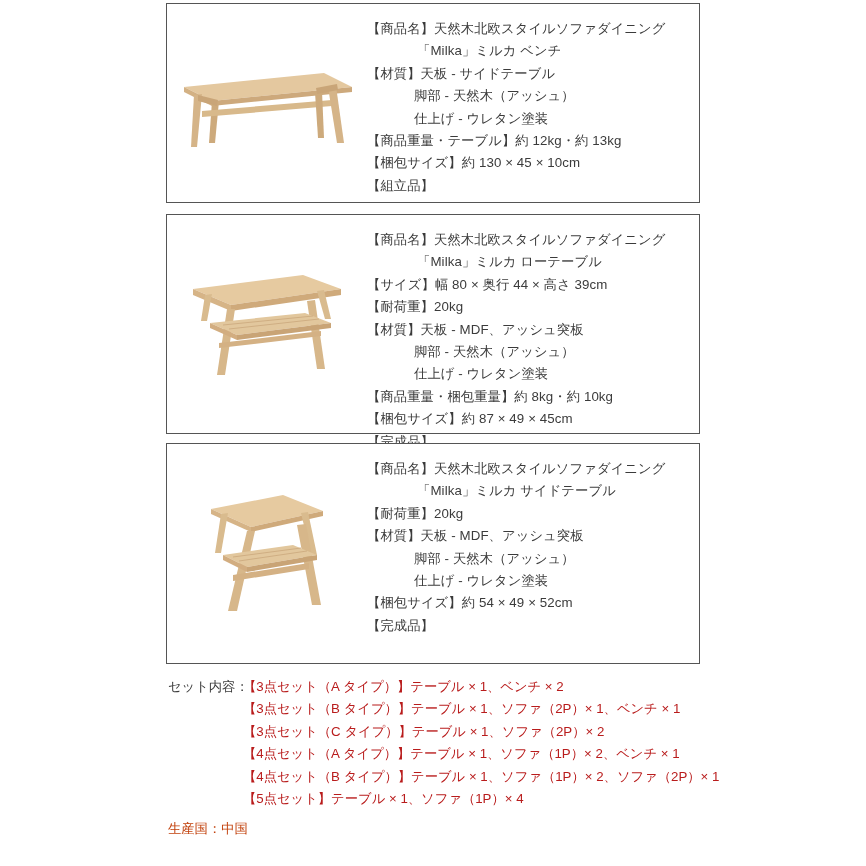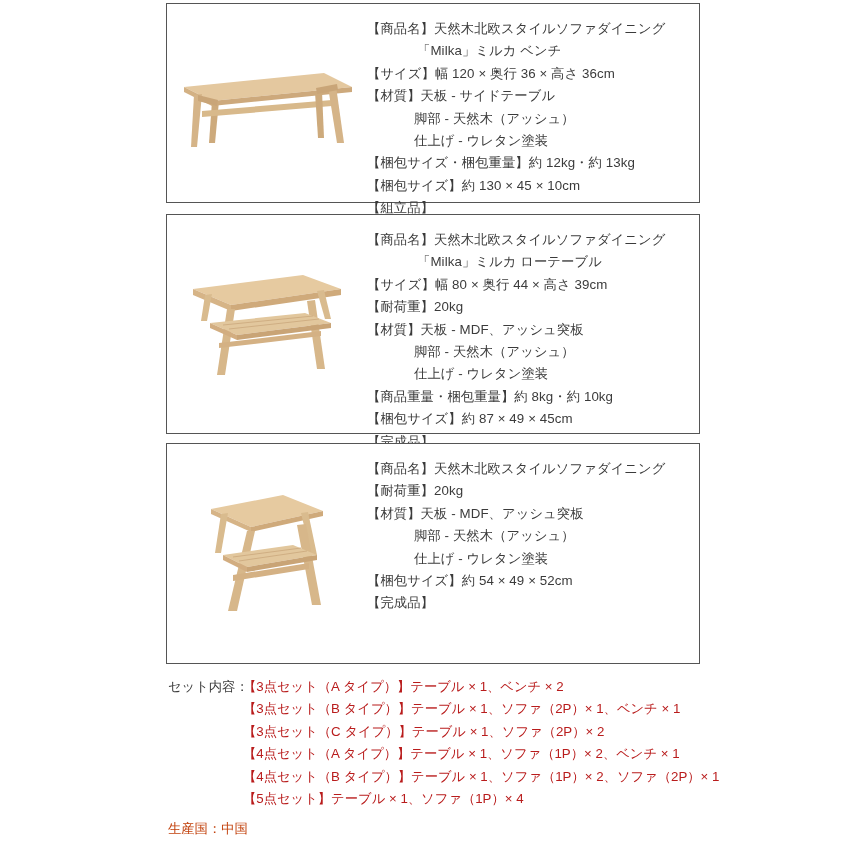--- a/index.html
+++ b/index.html
@@ -130,25 +130,24 @@
           <polygon points="156,44 164,43 172,100 165,100" fill="#d5b488"></polygon>
 
           <polygon points="143,49 150,48 152,95 146,95" fill="#cdaa7c"></polygon>
 
           <polygon points="144,45 165,41 166,47 145,51" fill="#c9a578"></polygon>
         </svg>
       </div>
       <div class="panel-spec" style="top:14px;">
         <div class="spec-line">【商品名】天然木北欧スタイルソファダイニング</div>
         <div class="spec-line indent-1">「Milka」ミルカ ベンチ</div>
-        <div class="spec-line">【サイズ】幅 120 × 奥行 36 × 高さ 36cm</div>
         <div class="spec-line">【材質】天板 - サイドテーブル</div>
         <div class="spec-line indent-2">脚部 - 天然木（アッシュ）</div>
         <div class="spec-line indent-2">仕上げ - ウレタン塗装</div>
-        <div class="spec-line">【梱包サイズ・梱包重量】約 12kg・約 13kg</div>
+        <div class="spec-line">【商品重量・テーブル】約 12kg・約 13kg</div>
         <div class="spec-line">【梱包サイズ】約 130 × 45 × 10cm</div>
         <div class="spec-line">【組立品】</div>
       </div>
     </div>
   </div>
 
   <div class="panel" style="top:214px; height:220px;">
     <div class="panel-inner">
       <div class="panel-figure">
         <svg class="furn-svg" width="165" height="135" viewBox="0 0 165 135" aria-hidden="true">
@@ -212,20 +211,21 @@
           <polygon points="50,86 120,74 120,79 50,91" fill="#c9a476"></polygon>
 
           <line x1="36" y1="76" x2="104" y2="67" stroke="#cfae83" stroke-width="1"></line>
           <line x1="42" y1="80" x2="110" y2="70" stroke="#cfae83" stroke-width="1"></line>
 
           <polygon points="36,94 112,82 112,88 36,100" fill="#d4b184"></polygon>
         </svg>
       </div>
       <div class="panel-spec" style="top:14px;">
         <div class="spec-line">【商品名】天然木北欧スタイルソファダイニング</div>
+        <div class="spec-line indent-1">「Milka」ミルカ サイドテーブル</div>
         <div class="spec-line">【耐荷重】20kg</div>
         <div class="spec-line">【材質】天板 - MDF、アッシュ突板</div>
         <div class="spec-line indent-2">脚部 - 天然木（アッシュ）</div>
         <div class="spec-line indent-2">仕上げ - ウレタン塗装</div>
         <div class="spec-line">【梱包サイズ】約 54 × 49 × 52cm</div>
         <div class="spec-line">【完成品】</div>
       </div>
     </div>
   </div>
 

